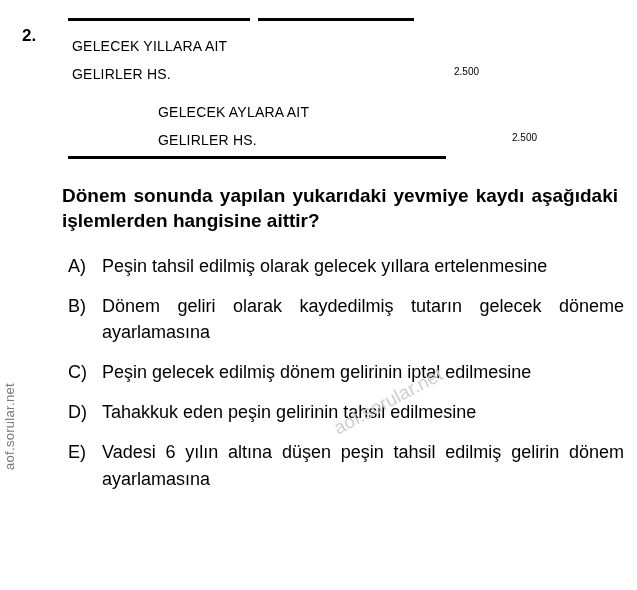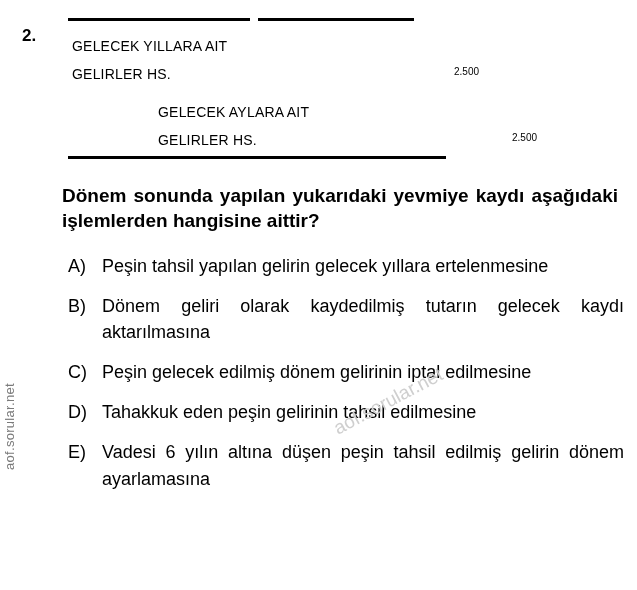--- a/index.html
+++ b/index.html
@@ -151,25 +151,25 @@
     <div class="amount a2">2.500</div>
 
     <div class="rule rule-bottom"></div>
   </div>
 
   <div class="stem">Dönem sonunda yapılan yukarıdaki yevmiye kaydı aşağıdaki işlemlerden hangisine aittir?</div>
 
   <div class="options">
     <div class="option">
       <div class="opt-letter">A)</div>
-      <div class="opt-text">Peşin tahsil yapılan gelirin gelecek yıllara ertelenmesine</div>
+      <div class="opt-text">Peşin tahsil edilmiş olarak gelecek yıllara ertelenmesine</div>
     </div>
     <div class="option">
       <div class="opt-letter">B)</div>
-      <div class="opt-text">Dönem geliri olarak kaydedilmiş tutarın gelecek kaydı aktarılmasına</div>
+      <div class="opt-text">Dönem geliri olarak kaydedilmiş tutarın gelecek döneme ayarlamasına</div>
     </div>
     <div class="option">
       <div class="opt-letter">C)</div>
       <div class="opt-text">Peşin gelecek edilmiş dönem gelirinin iptal edilmesine</div>
     </div>
     <div class="option">
       <div class="opt-letter">D)</div>
       <div class="opt-text">Tahakkuk eden peşin gelirinin tahsil edilmesine</div>
     </div>
     <div class="option">

